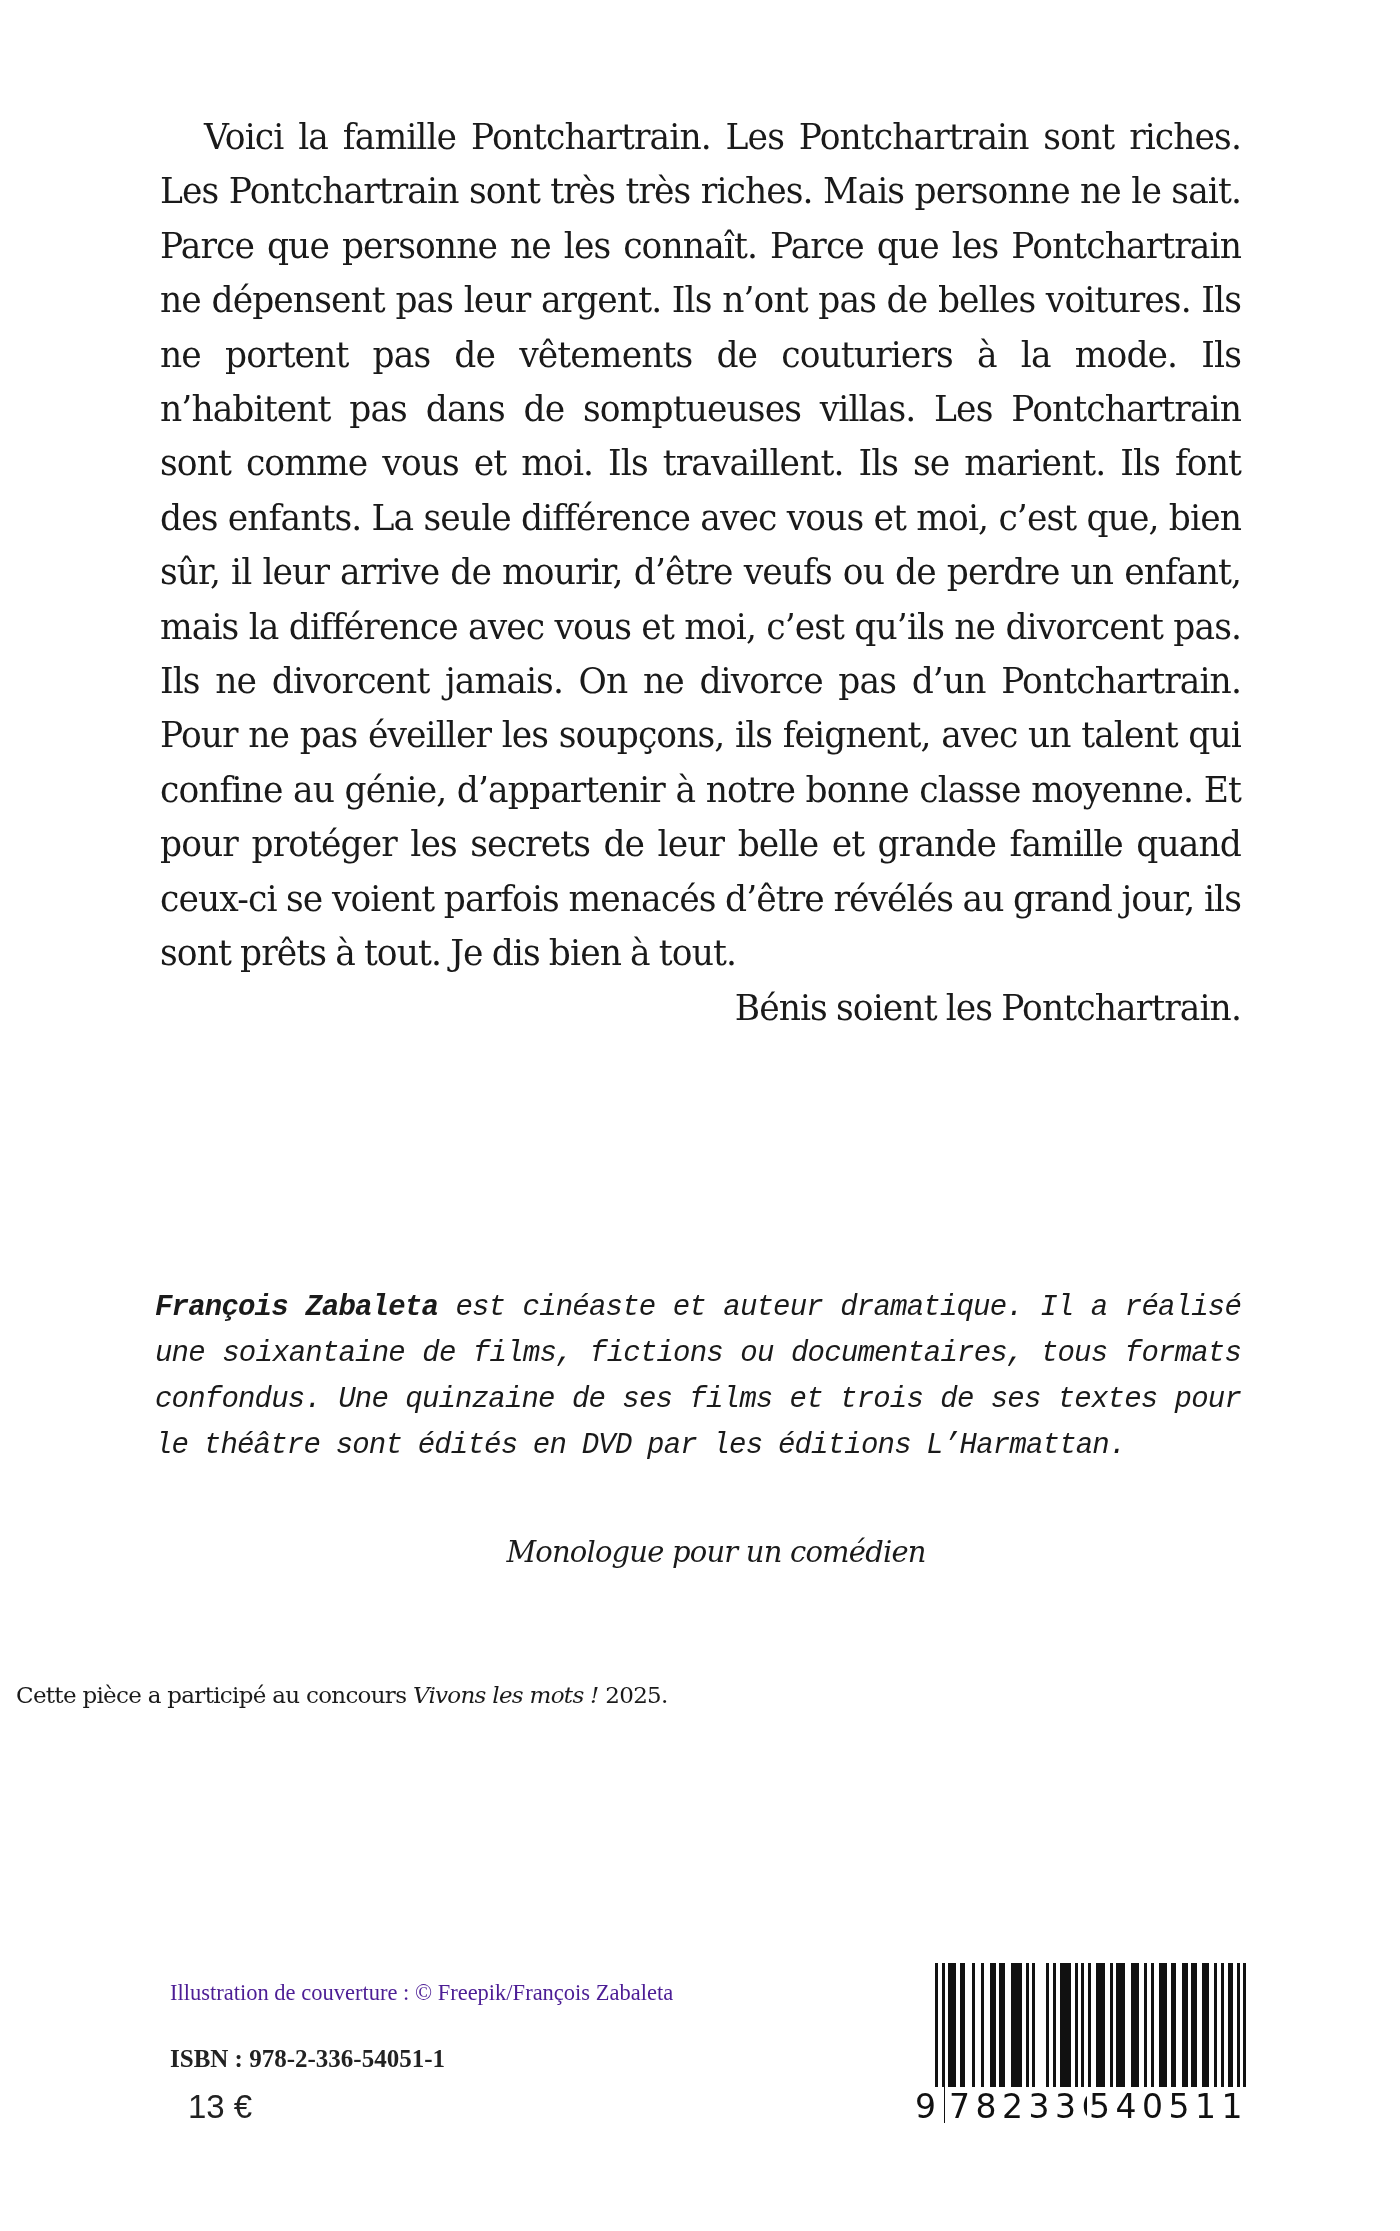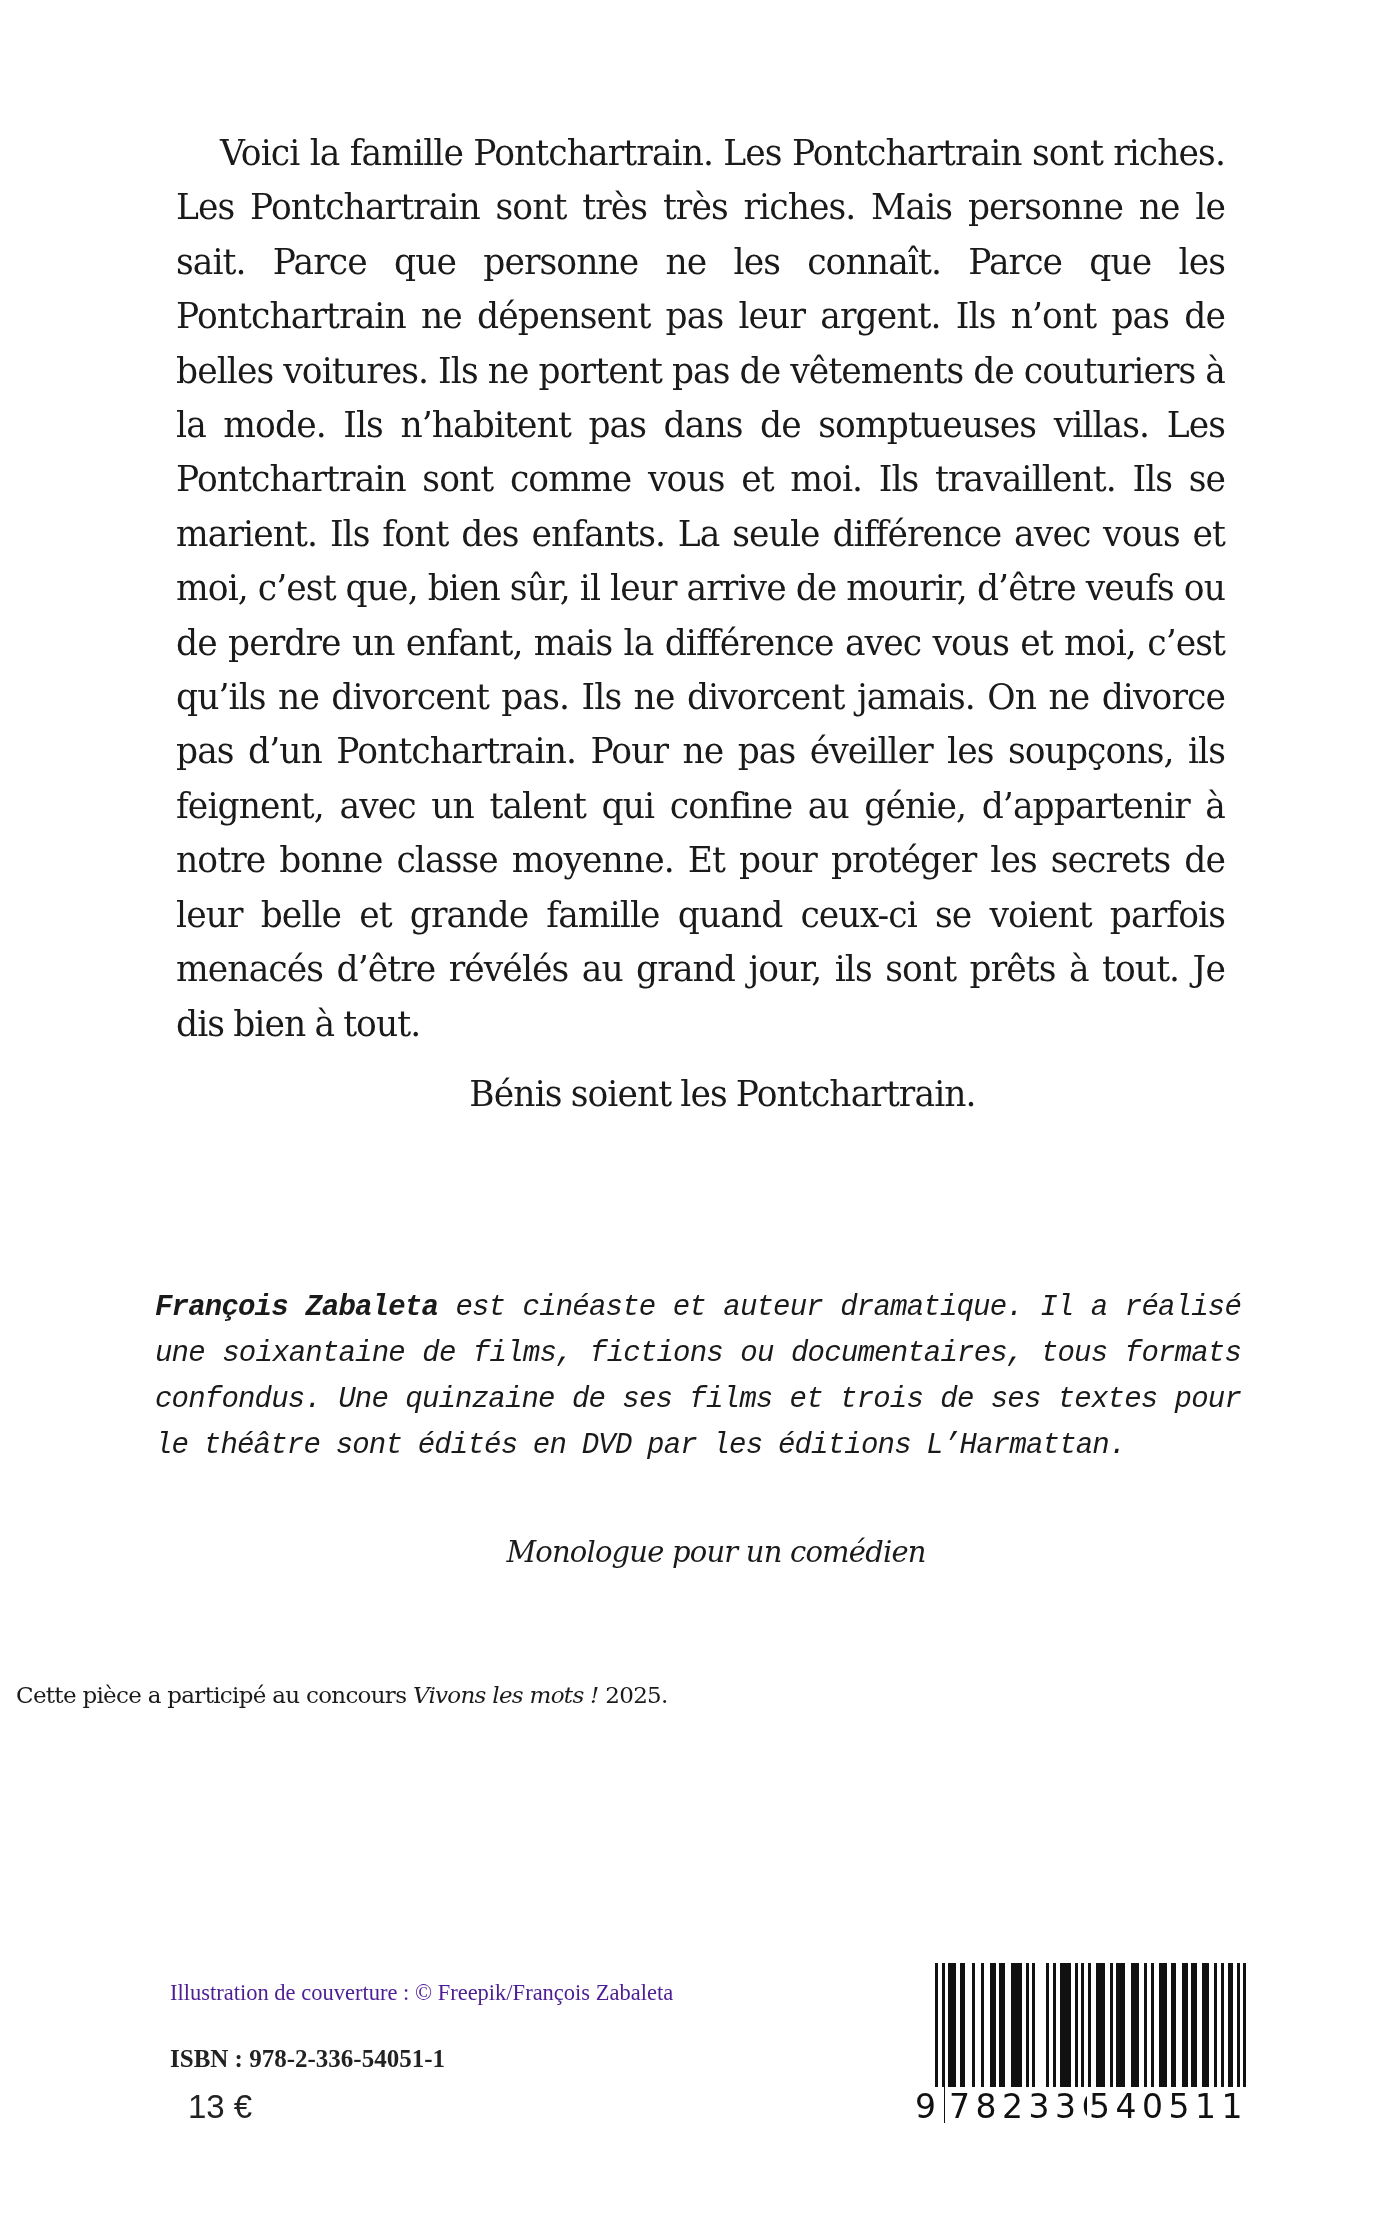--- a/index.html
+++ b/index.html
@@ -2,22 +2,22 @@
 <html><head>
 <meta charset="utf-8">
 <style>
   html, body { margin: 0; padding: 0; background: #ffffff; }
   body { width: 1400px; height: 2231px; position: relative; overflow: hidden; color: #1a1a1a; }
   .blurb {
     position: absolute; left: 160px; top: 110px; width: 1081px;
     font-family: "DejaVu Serif", serif; font-size: 34.5px; line-height: 54.4px;
     text-align: justify; letter-spacing: -0.9px; word-spacing: -1px;
   }
-  .blurb p { margin: 16px; text-indent: 44px; }
-  .blurb p.closing { text-align: center; }
+  .blurb p { margin: 0; text-indent: 44px; }
+  .blurb p.closing { text-align: right; }
   .bio {
     position: absolute; left: 155px; top: 1285px; width: 1086px;
     font-family: Liberation Mono, monospace; font-style: italic; font-size: 29px; line-height: 46px;
     text-align: justify; letter-spacing: -0.8px; word-spacing: -1px;
   }
   .bio b { font-weight: bold; }
   .genre {
     position: absolute; left: 16px; width: 1400px; top: 1535px; text-align: center;
     font-family: "DejaVu Serif", serif; font-style: italic; font-size: 29px; letter-spacing: -0.8px;
   }

